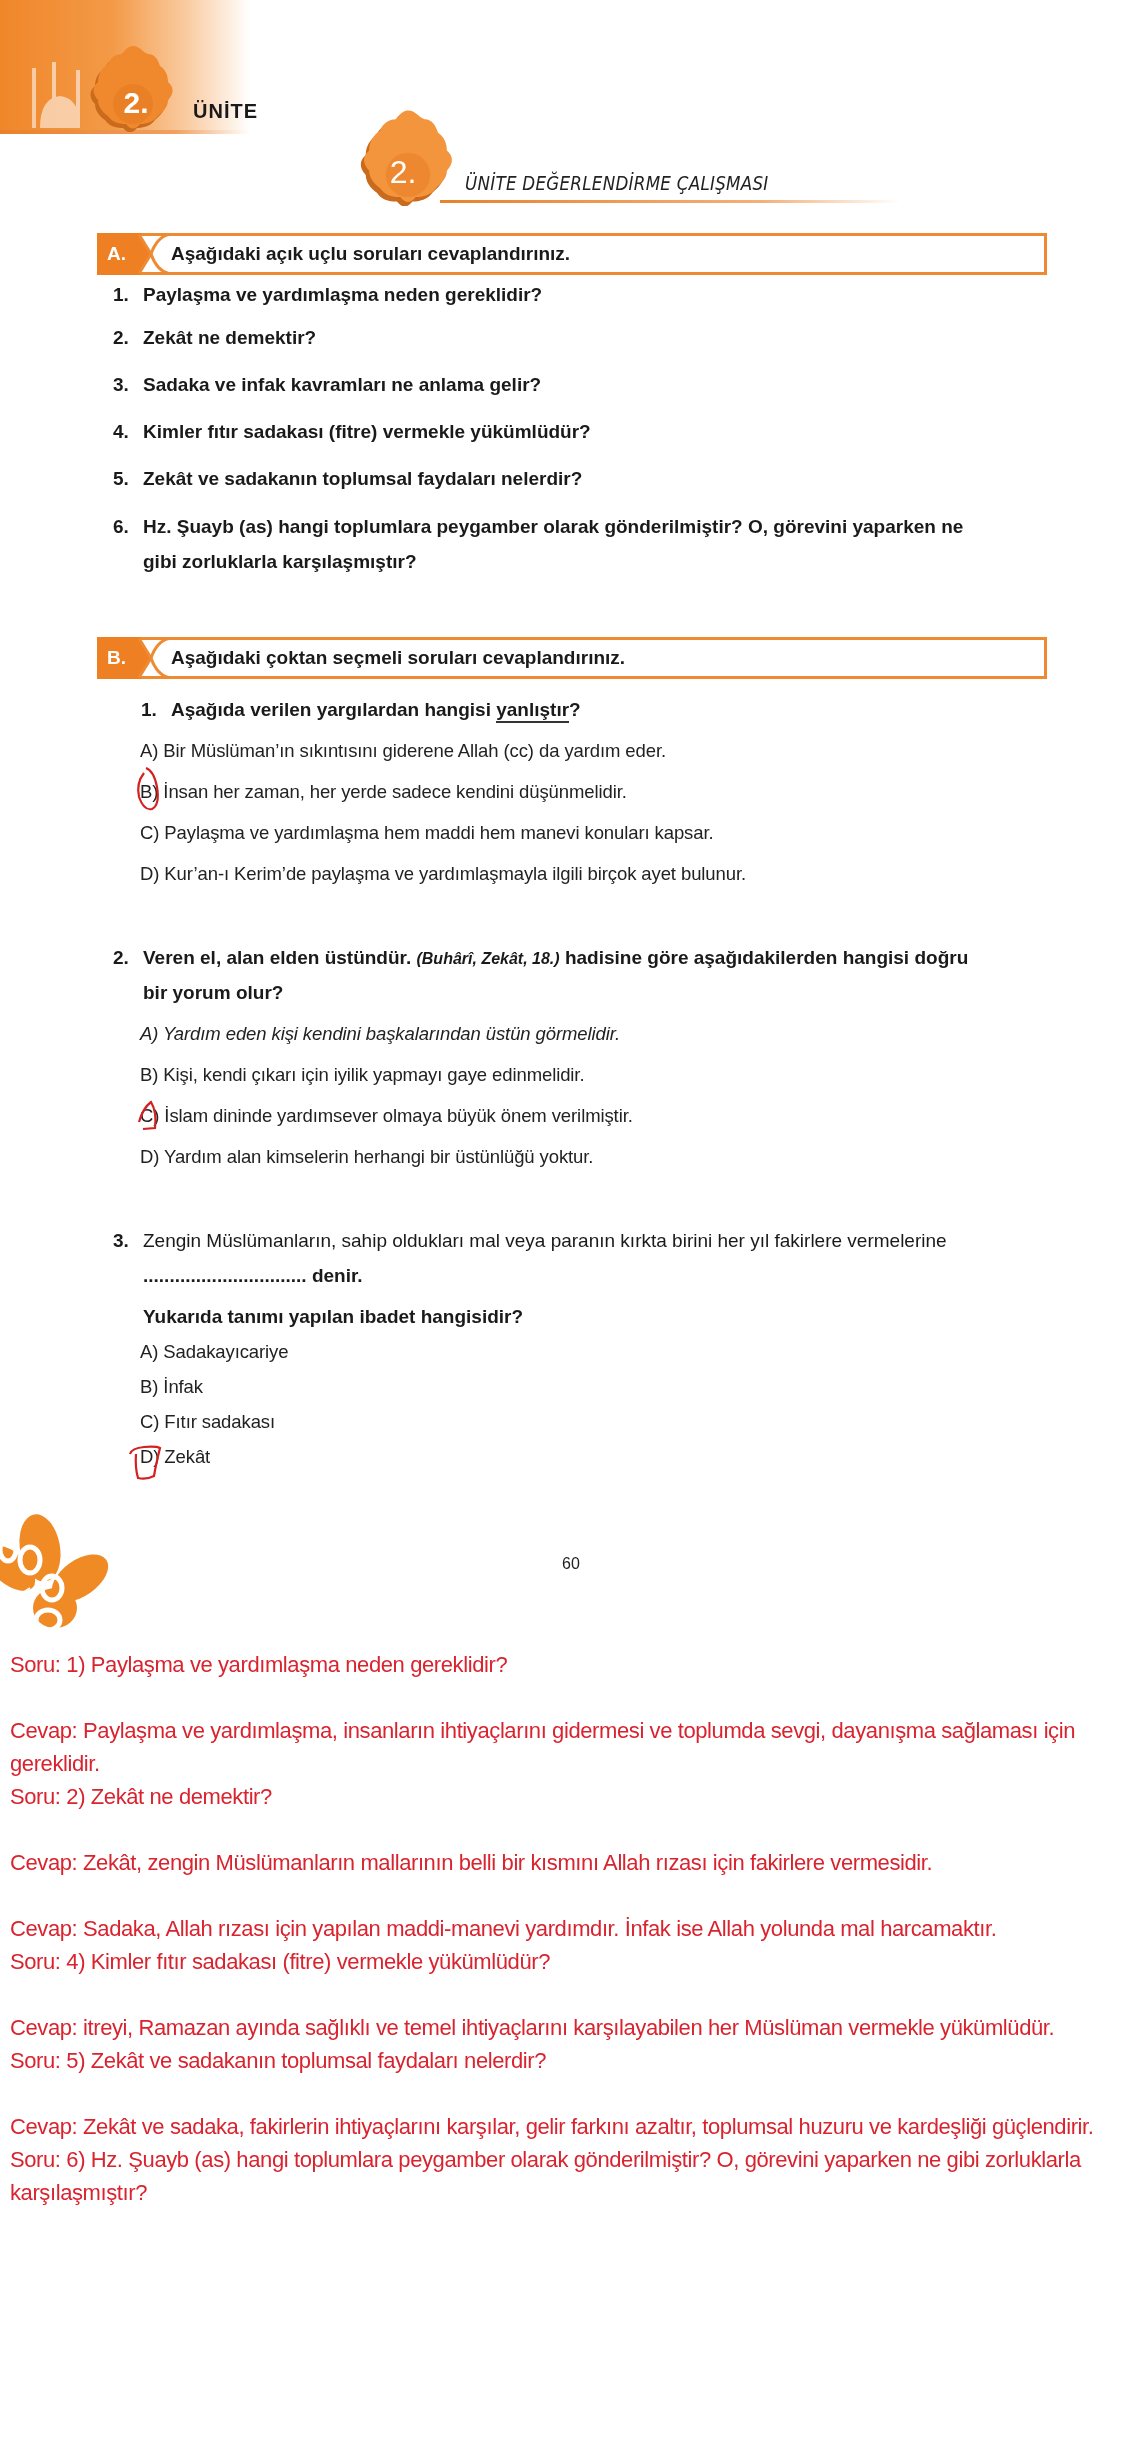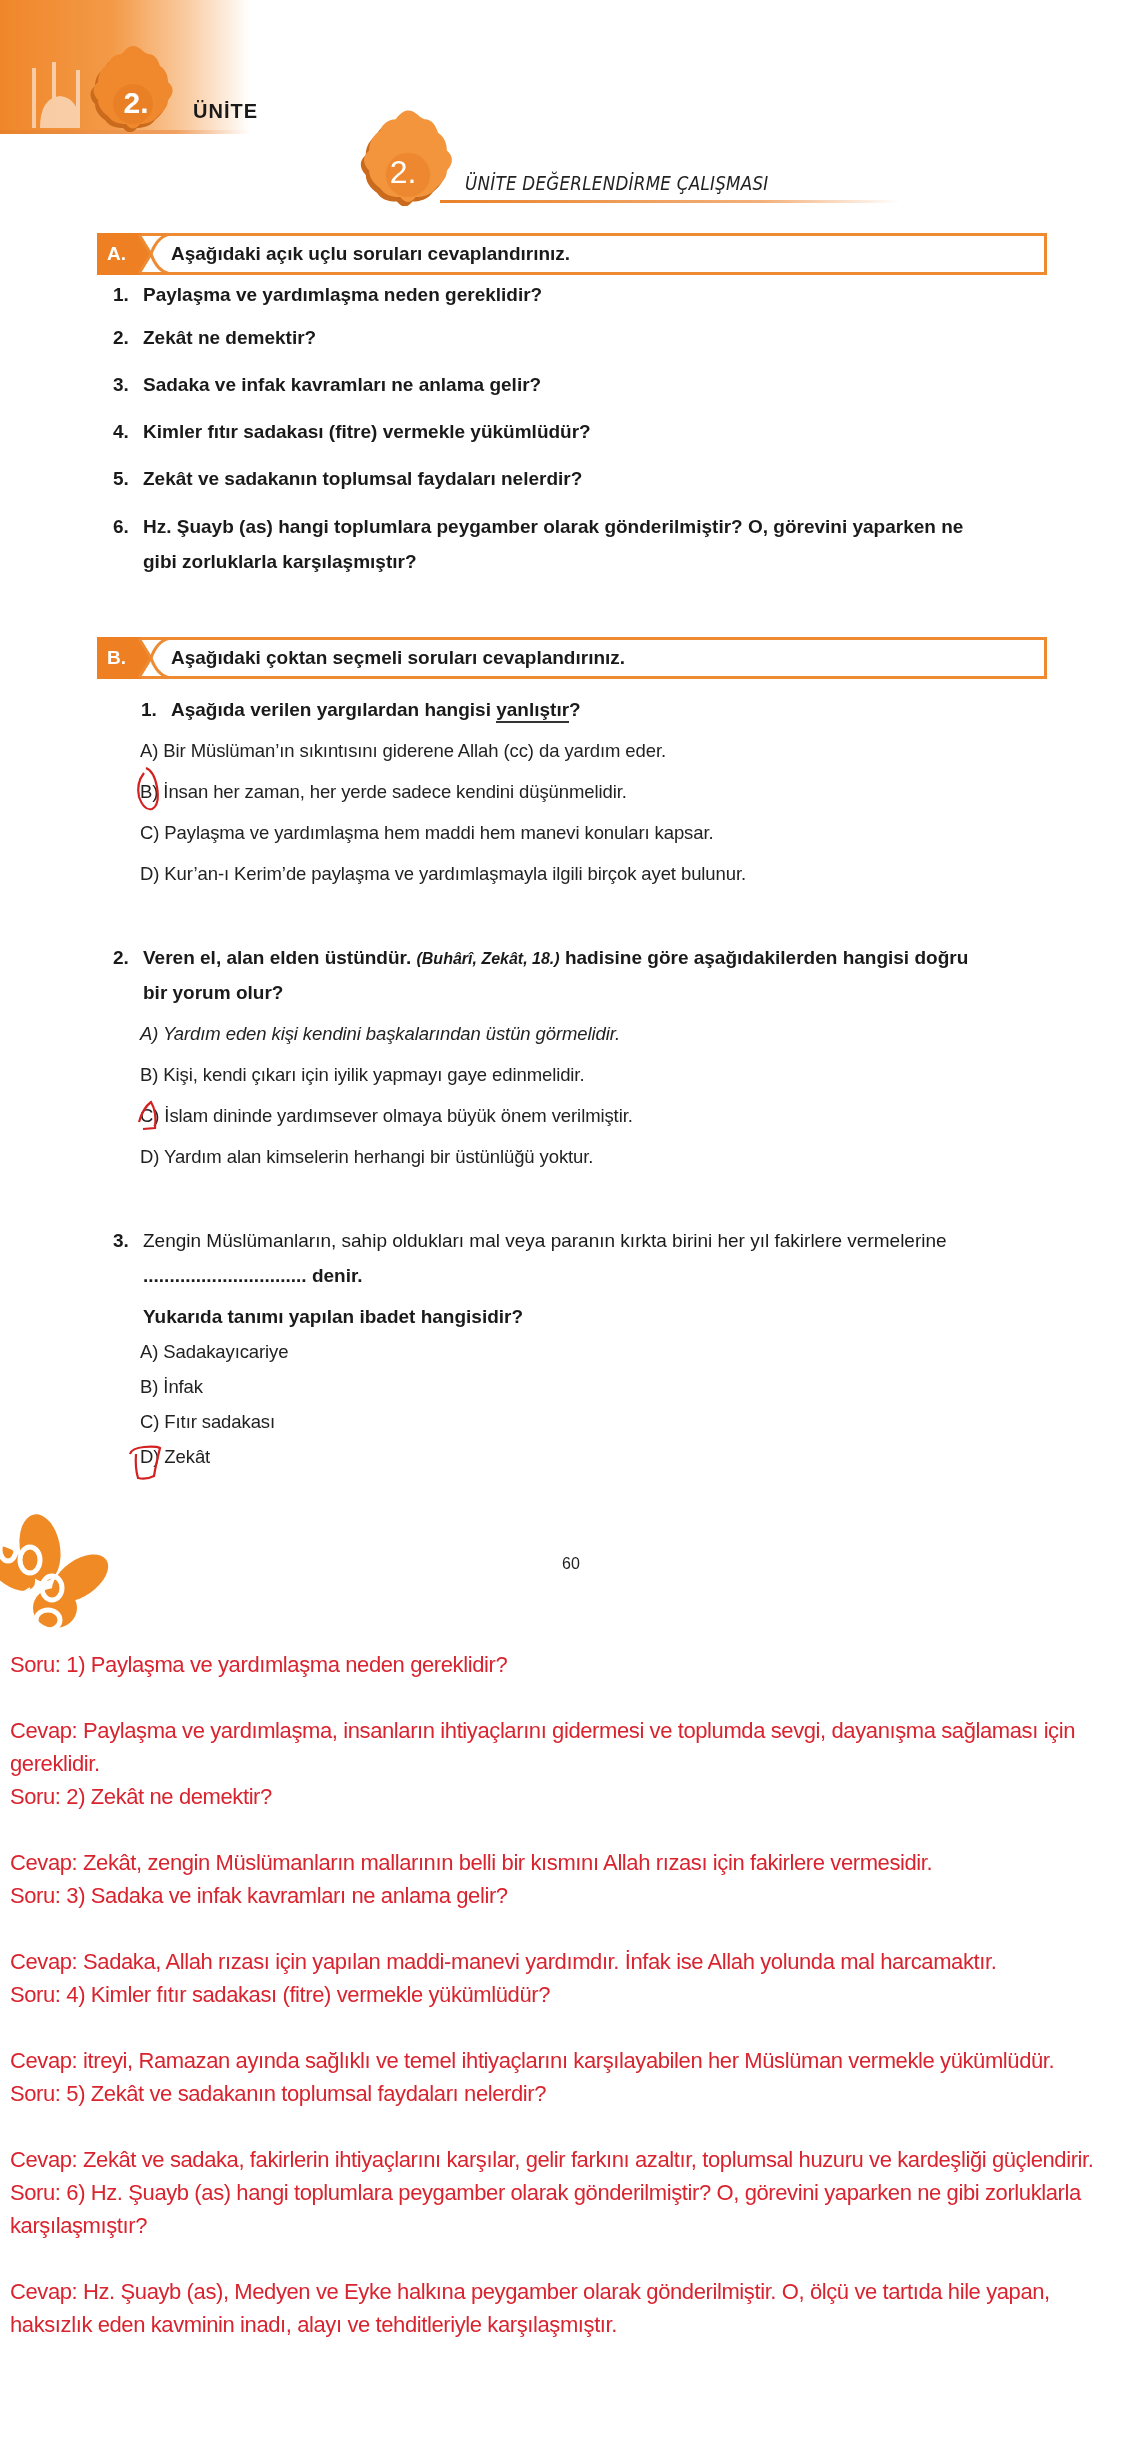--- a/index.html
+++ b/index.html
@@ -166,25 +166,23 @@
 </svg>
 <div class="page-num">60</div>
 
 <div class="answers">
   <span class="line">Soru: 1) Paylaşma ve yardımlaşma neden gereklidir?</span>
   <div class="gap"></div>
   <span class="line">Cevap: Paylaşma ve yardımlaşma, insanların ihtiyaçlarını gidermesi ve toplumda sevgi, dayanışma sağlaması için gereklidir.</span>
   <span class="line">Soru: 2) Zekât ne demektir?</span>
   <div class="gap"></div>
   <span class="line">Cevap: Zekât, zengin Müslümanların mallarının belli bir kısmını Allah rızası için fakirlere vermesidir.</span>
-  <span class="line">Soru: 3) Sadaka ve infak kavramları ne anlama gelir?</span>
   <div class="gap"></div>
   <span class="line">Cevap: Sadaka, Allah rızası için yapılan maddi-manevi yardımdır. İnfak ise Allah yolunda mal harcamaktır.</span>
   <span class="line">Soru: 4) Kimler fıtır sadakası (fitre) vermekle yükümlüdür?</span>
   <div class="gap"></div>
   <span class="line">Cevap: itreyi, Ramazan ayında sağlıklı ve temel ihtiyaçlarını karşılayabilen her Müslüman vermekle yükümlüdür.</span>
   <span class="line">Soru: 5) Zekât ve sadakanın toplumsal faydaları nelerdir?</span>
   <div class="gap"></div>
   <span class="line">Cevap: Zekât ve sadaka, fakirlerin ihtiyaçlarını karşılar, gelir farkını azaltır, toplumsal huzuru ve kardeşliği güçlendirir.</span>
   <span class="line">Soru: 6) Hz. Şuayb (as) hangi toplumlara peygamber olarak gönderilmiştir? O, görevini yaparken ne gibi zorluklarla karşılaşmıştır?</span>
   <div class="gap"></div>
-  <span class="line">Cevap: Hz. Şuayb (as), Medyen ve Eyke halkına peygamber olarak gönderilmiştir. O, ölçü ve tartıda hile yapan, haksızlık eden kavminin inadı, alayı ve tehditleriyle karşılaşmıştır.</span>
 </div>
 
 </body></html>

